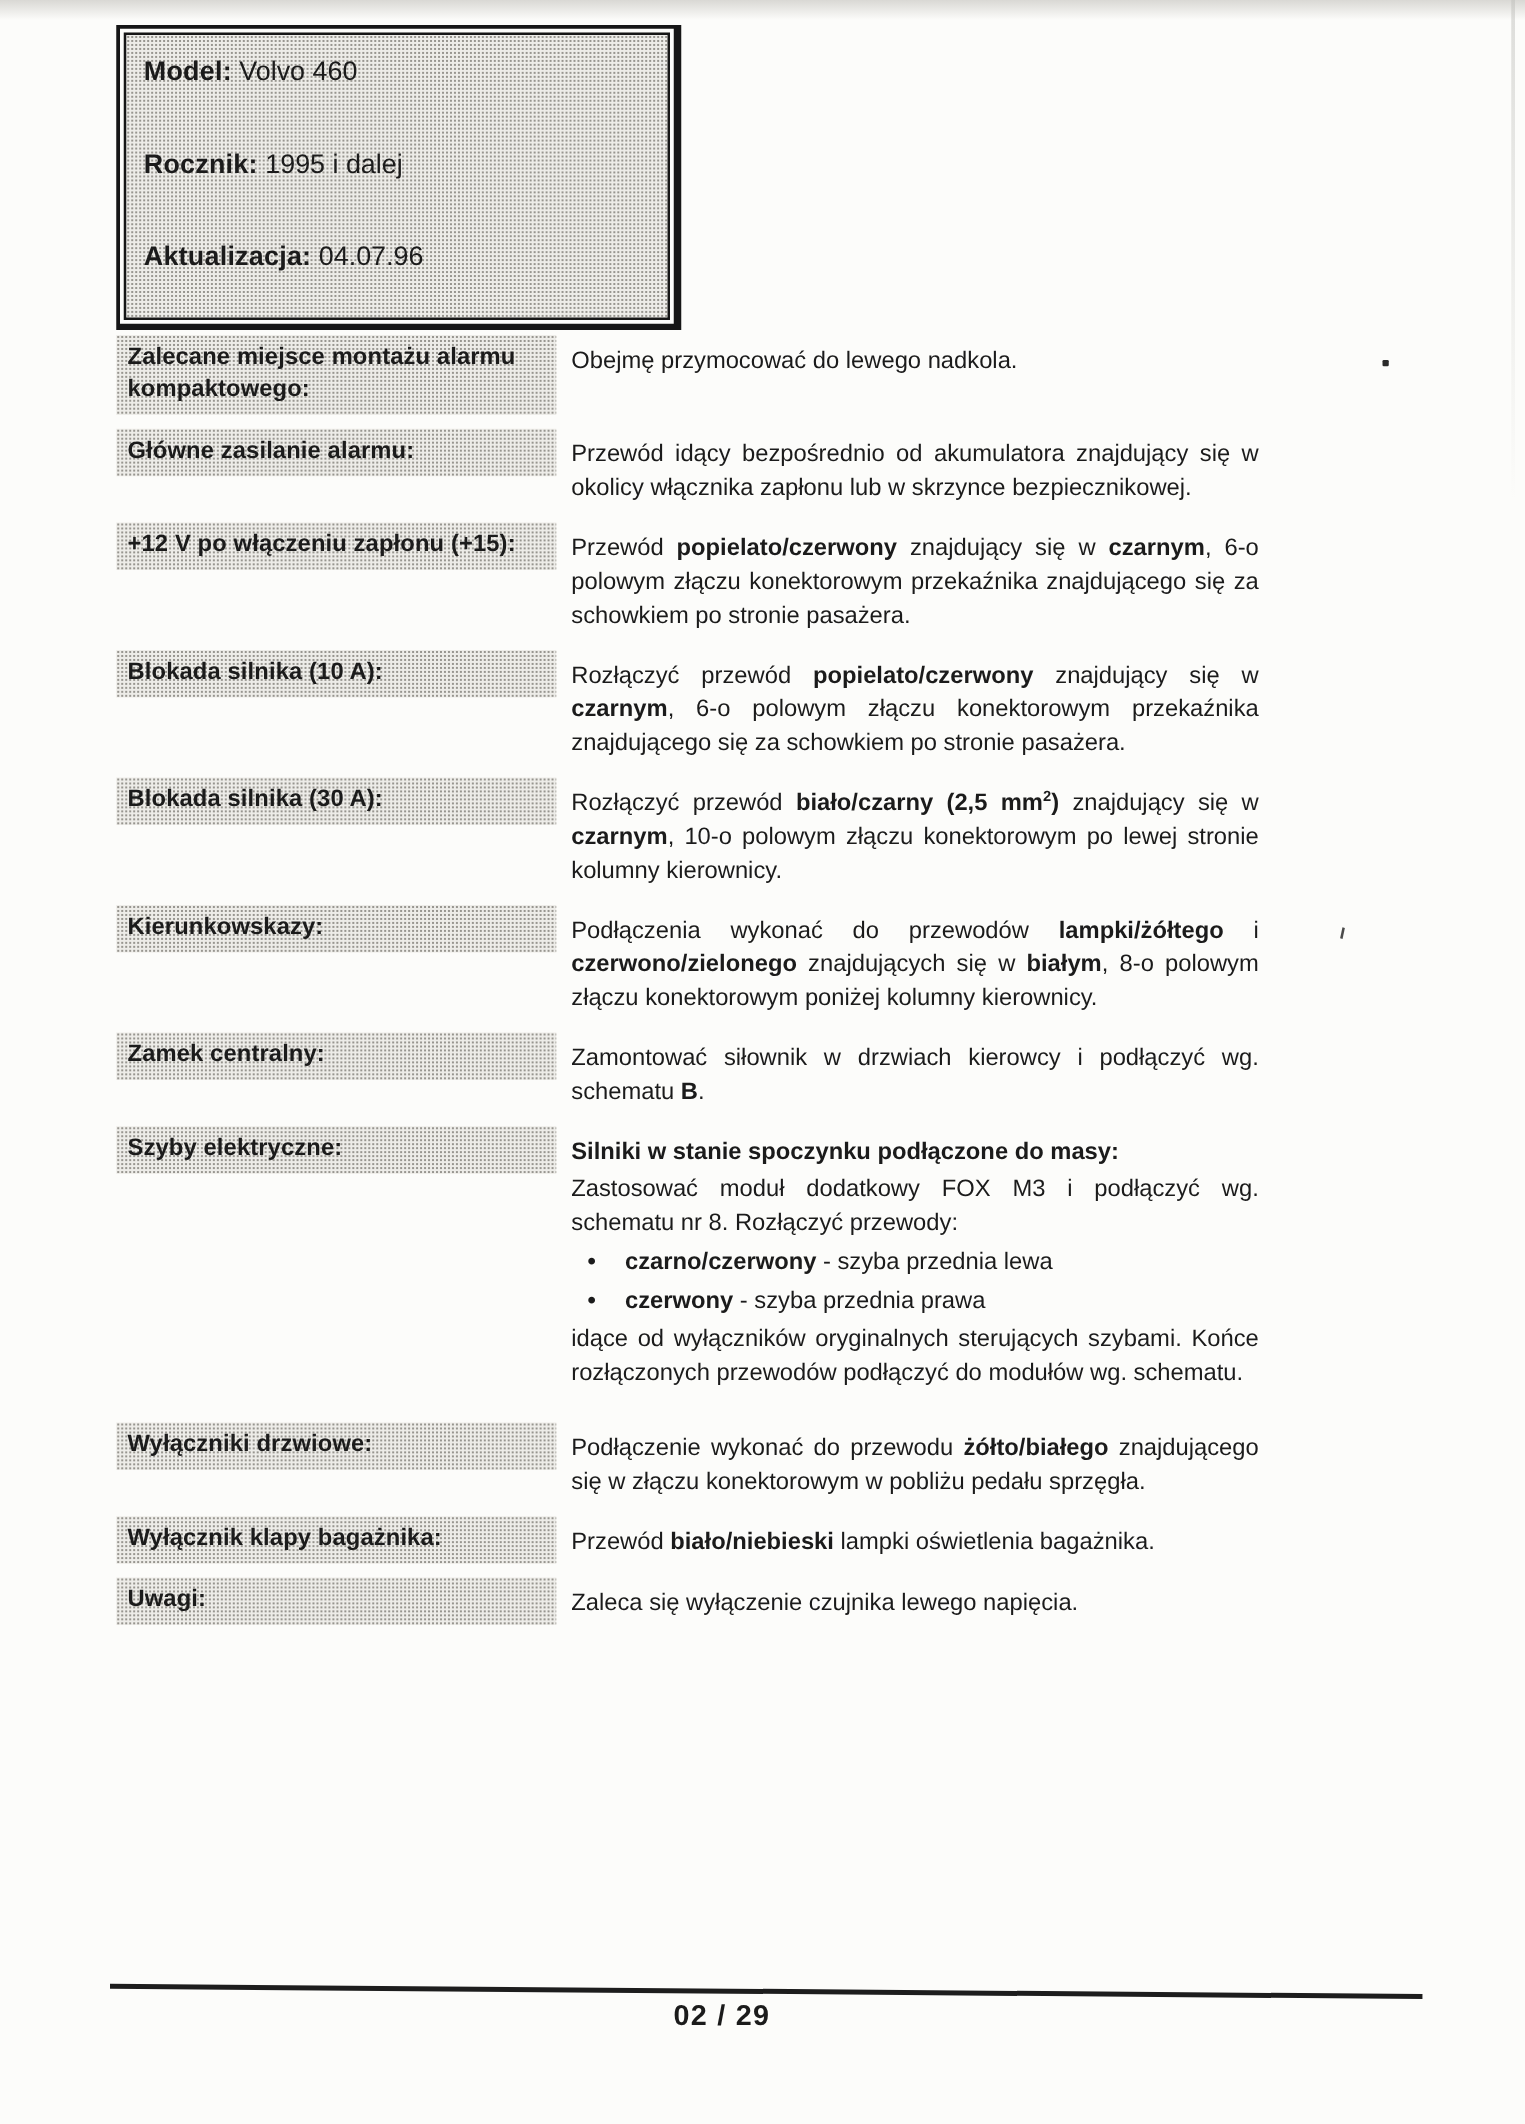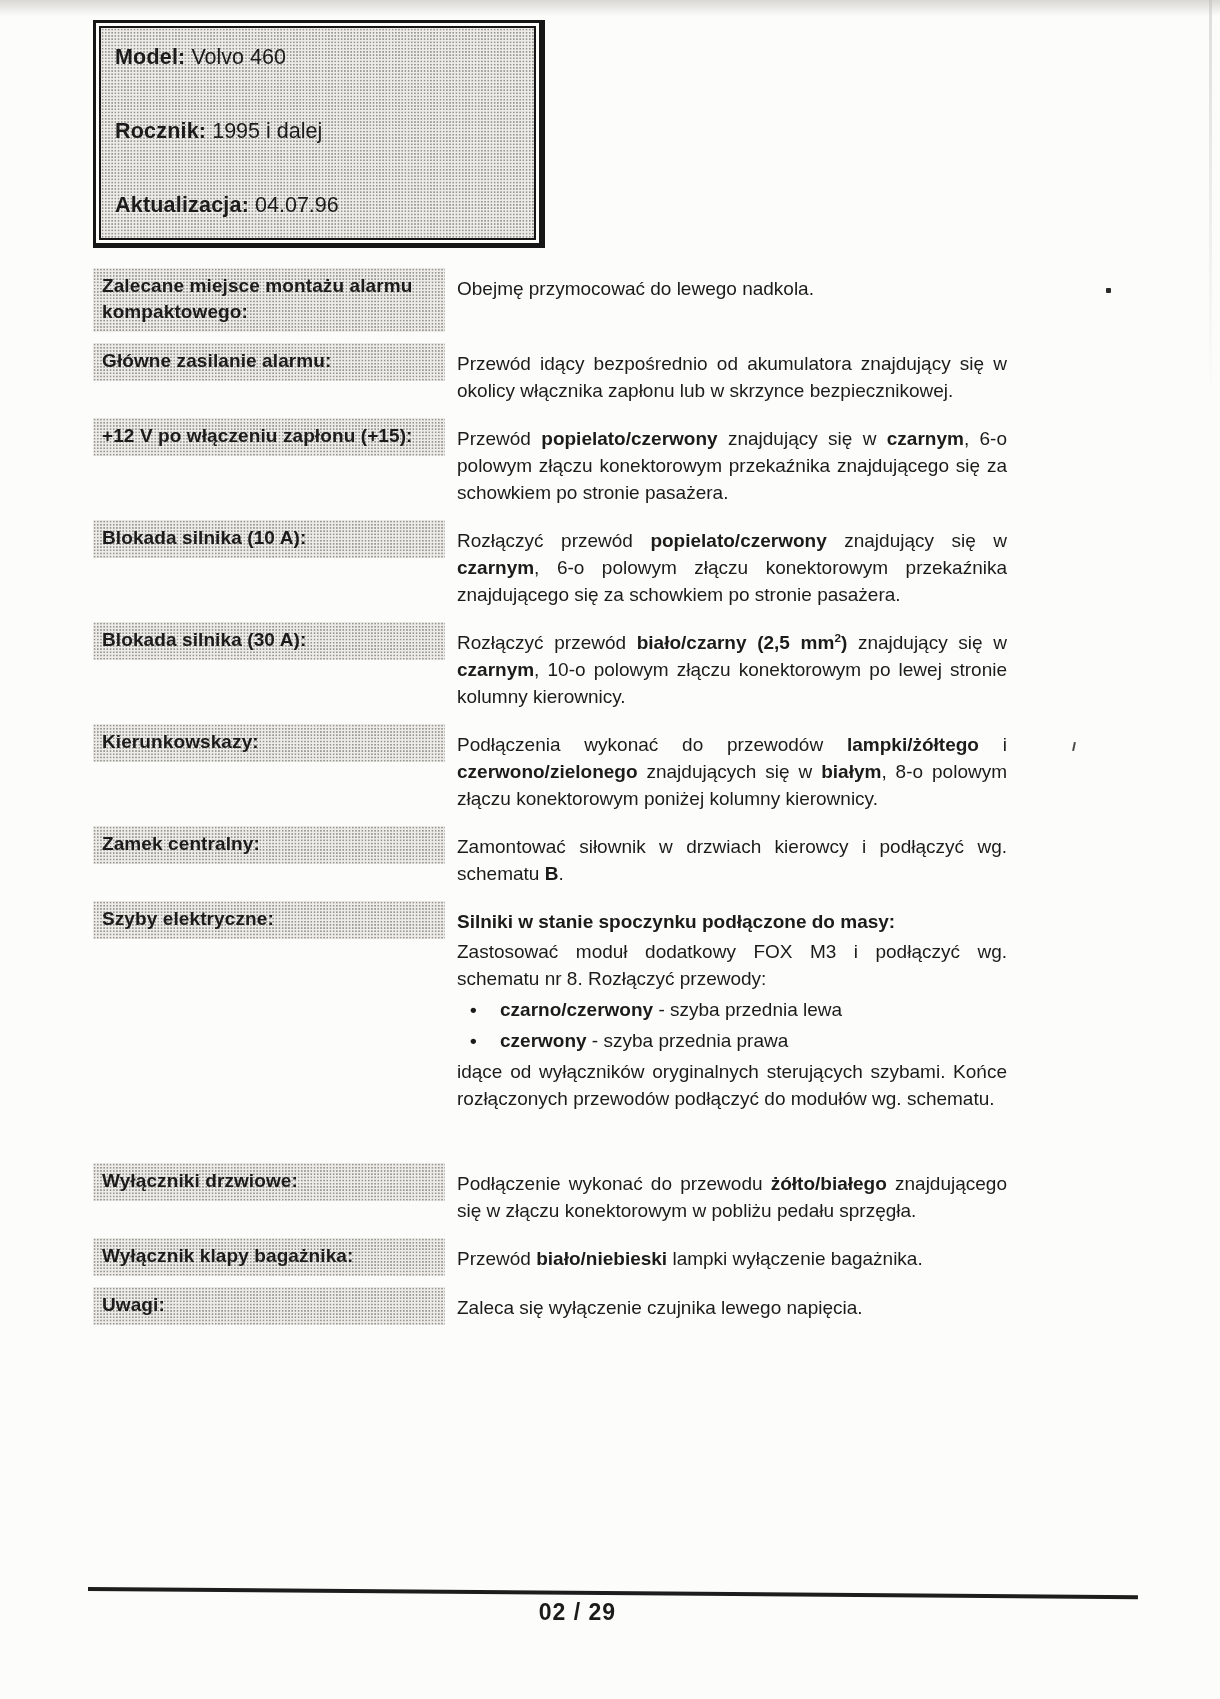--- a/index.html
+++ b/index.html
@@ -38,38 +38,38 @@
     width:452px;
     border:3px solid #161616;
     border-right-width:6px;
     border-bottom-width:5px;
     padding:3px;
     background:#fcfcfa;
     box-sizing:border-box;
   }
   .idbox-inner{
     border:2px solid #161616;
-    padding:16px 14px 20px 14px;
+    padding:16px 14px 36px 14px;
     display:flex;flex-direction:column;gap:48px;
   }
   .hfield{font-size:21.5px;line-height:26px;white-space:nowrap;}
   .hfield .lab{font-weight:bold;letter-spacing:.2px;}
   .hfield .val{font-weight:normal;}
   
   .rows{
     position:absolute;left:93px;top:268px;width:914px;
   }
   .row{
     display:grid;
     grid-template-columns:352px 1fr;
     column-gap:12px;
     margin-bottom:11px;
     align-items:start;
   }
-  .row:nth-child(8){margin-bottom:48px;}
+  .row:nth-child(8){margin-bottom:23px;}
   .row-label{
     font-weight:bold;
     font-size:19px;line-height:26px;
     padding:5px 9px 7px 9px;
     letter-spacing:.1px;
   }
   .row-content{
     padding-top:7px;
     font-size:19px;line-height:27px;
     text-align:justify;
@@ -195,21 +195,21 @@
       </div>
       <div class="row">
         <div class="row-label shade">Wyłączniki drzwiowe:</div>
         <div class="row-content">
           <div class="block"><span class="">Podłączenie wykonać do przewodu </span><span class="b ">żółto/białego</span><span class=""> znajdującego się w złączu konektorowym w pobliżu pedału sprzęgła.</span></div>
         </div>
       </div>
       <div class="row">
         <div class="row-label shade">Wyłącznik klapy bagażnika:</div>
         <div class="row-content">
-          <div class="block"><span class="">Przewód </span><span class="b ">biało/niebieski</span><span class=""> lampki wyłączenie bagażnika.</span></div>
+          <div class="block"><span class="">Przewód </span><span class="b ">biało/niebieski</span><span class=""> lampki oświetlenia bagażnika.</span></div>
         </div>
       </div>
       <div class="row">
         <div class="row-label shade">Uwagi:</div>
         <div class="row-content">
           <div class="block"><span class="">Zaleca się wyłączenie czujnika lewego napięcia.</span></div>
         </div>
       </div>
     </div>
 

